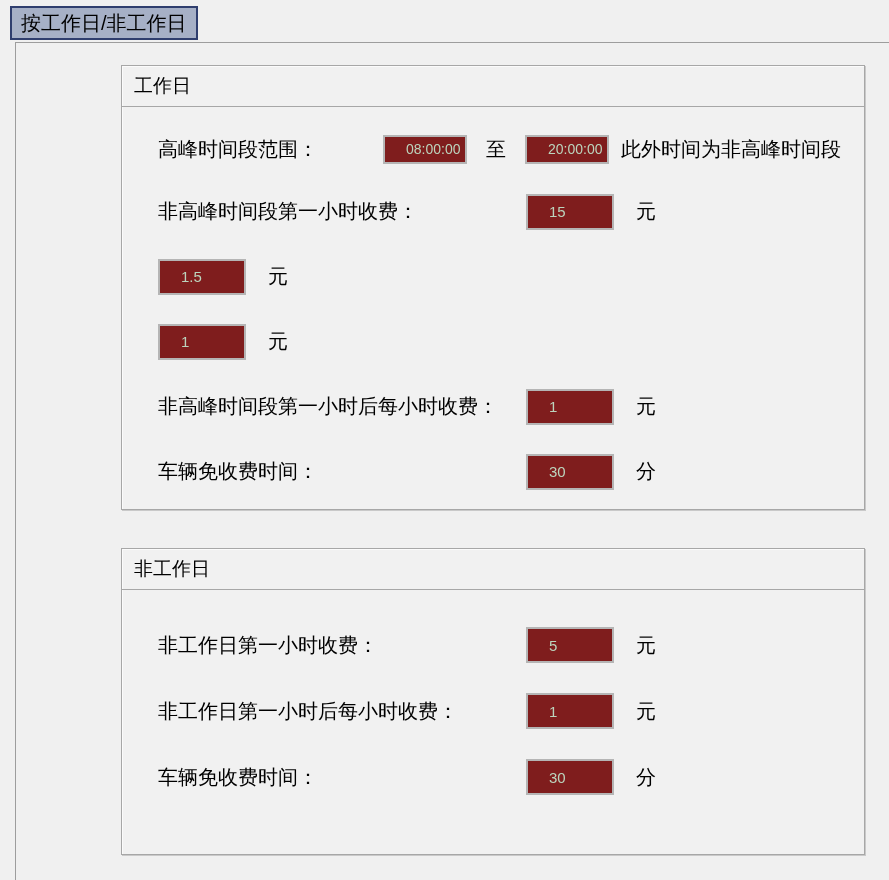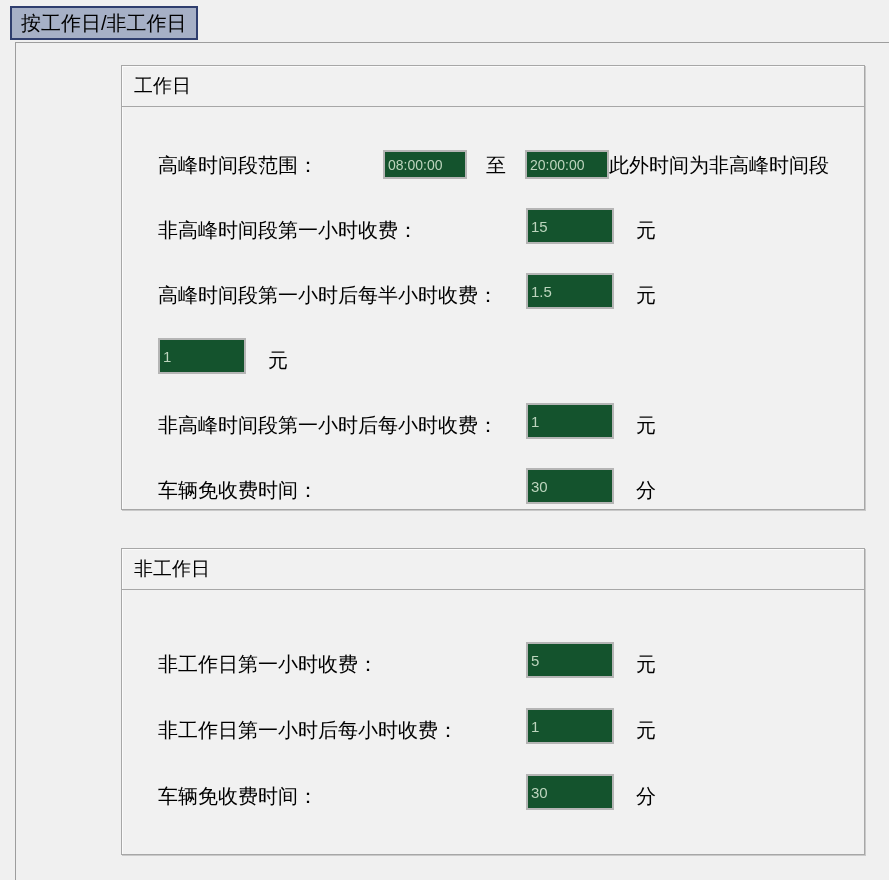--- a/index.html
+++ b/index.html
@@ -28,38 +28,38 @@
     box-shadow:1px 1px 0 #c9c9c9, inset 1px 1px 0 #fbfbfb;
     box-sizing:border-box;
   }
   .gb1{top:22px;height:445px;}
   .gb2{top:505px;height:307px;}
   .gb-header{
     height:40px;line-height:40px;padding-left:12px;
     font-size:19px;border-bottom:1px solid #a7a7a7;
   }
   .row{
-    display:flex;align-items:flex-end;height:65px;padding-left:36px;
+    display:flex;align-items:center;height:65px;padding-left:36px;
     font-size:20px;
   }
   .row-time{height:60px;margin-top:12px;}
   .gb2 .row{height:66px;}
   .gb2 .row-first{margin-top:22px;}
   .field-label{width:368px;flex:0 0 auto;}
   .field-label.narrow{width:225px;}
   input.val{
     width:88px;height:36px;box-sizing:border-box;
-    border:2px solid #b5b5b5;background:#14532d;
-    color:#bcd4bd;font-size:15px;padding:0 0 0 3px;
+    border:2px solid #b5b5b5;background:#7f1d1d;
+    color:#bcd4bd;font-size:15px;padding:0 0 0 21px;
     font-family:"Liberation Sans","DejaVu Sans",sans-serif;
     outline:none;flex:0 0 auto;
   }
   input.time{width:84px;height:29px;font-size:14px;}
   .sep{margin:0 19px;flex:0 0 auto;}
-  .note{flex:0 0 auto;}
+  .note{margin-left:12px;flex:0 0 auto;}
   .unit{margin-left:22px;flex:0 0 auto;}
 </style>
 </head>
 <body>
 
 <div class="tab">
   <span>按工作日/非工作日</span>
 </div>
 
 <div class="panel">
@@ -75,21 +75,20 @@
       <span class="note">此外时间为非高峰时间段</span>
     </div>
 
     <div class="row">
       <span class="field-label">非高峰时间段第一小时收费：</span>
       <input class="val" type="text" value="15" style="">
       <span class="unit">元</span>
     </div>
 
     <div class="row">
-      <span class="field-label">高峰时间段第一小时后每半小时收费：</span>
       <input class="val" type="text" value="1.5" style="">
       <span class="unit">元</span>
     </div>
 
     <div class="row">
       <input class="val" type="text" value="1" style="">
       <span class="unit">元</span>
     </div>
 
     <div class="row">

